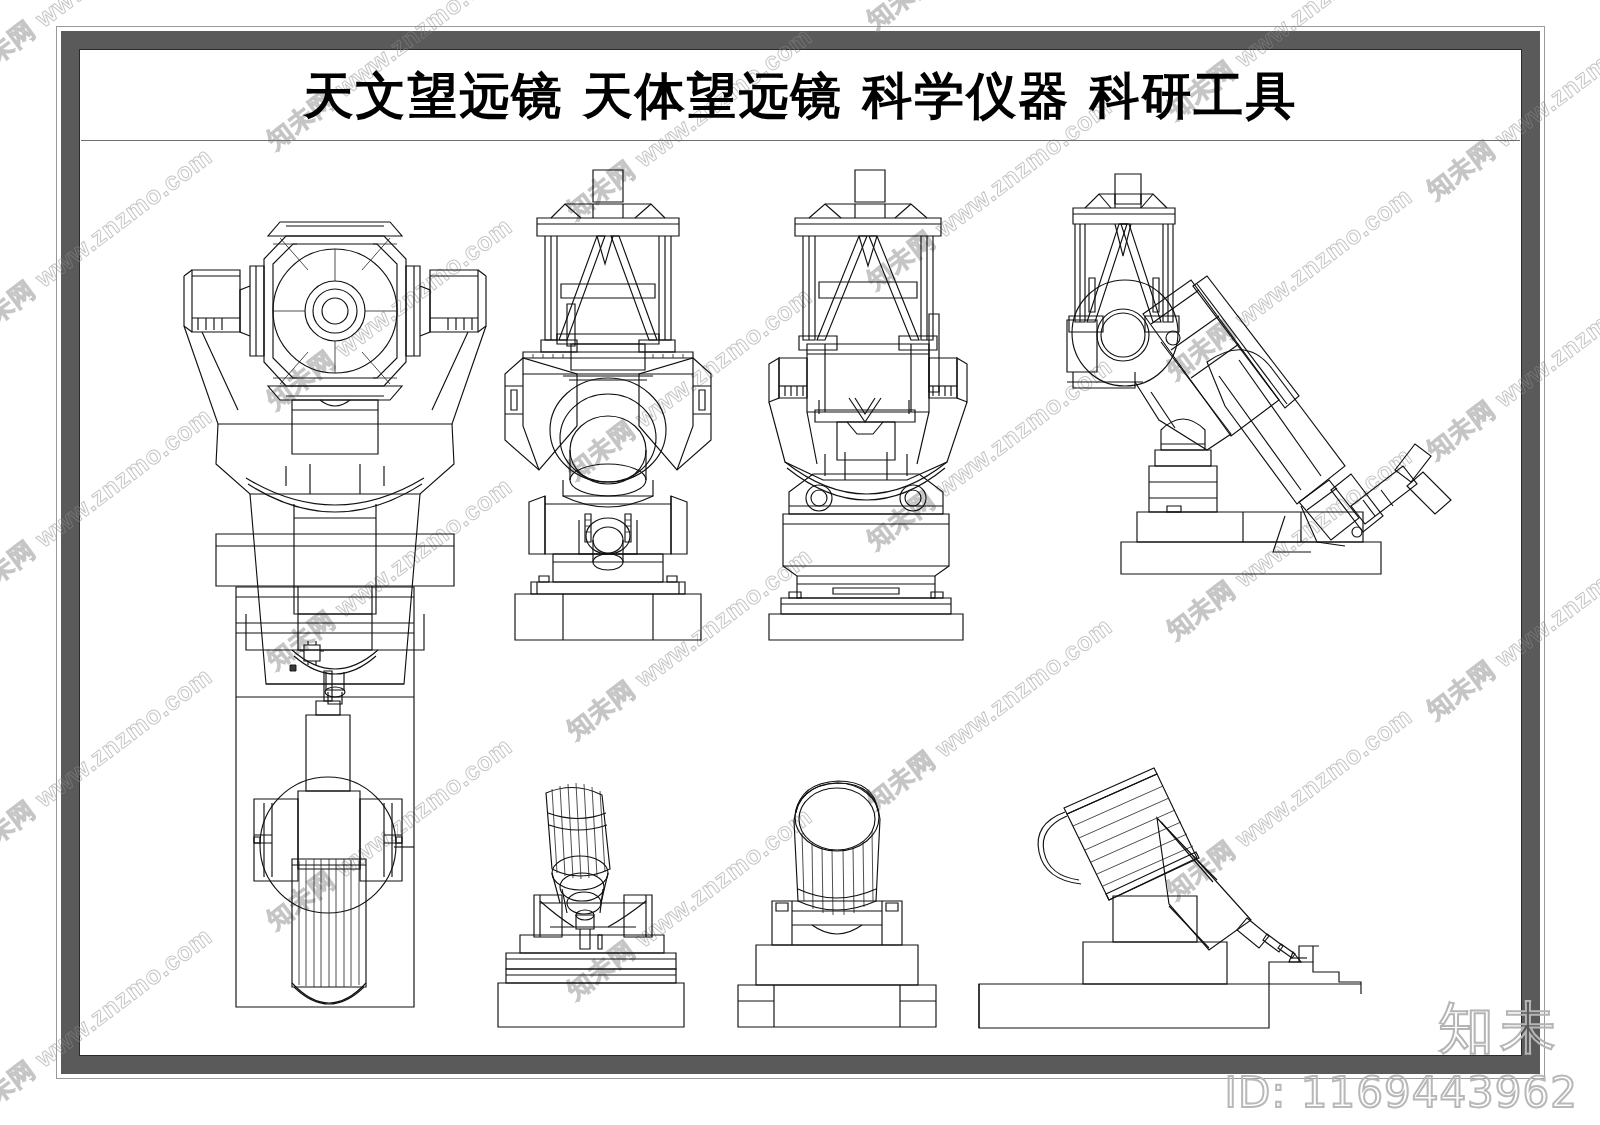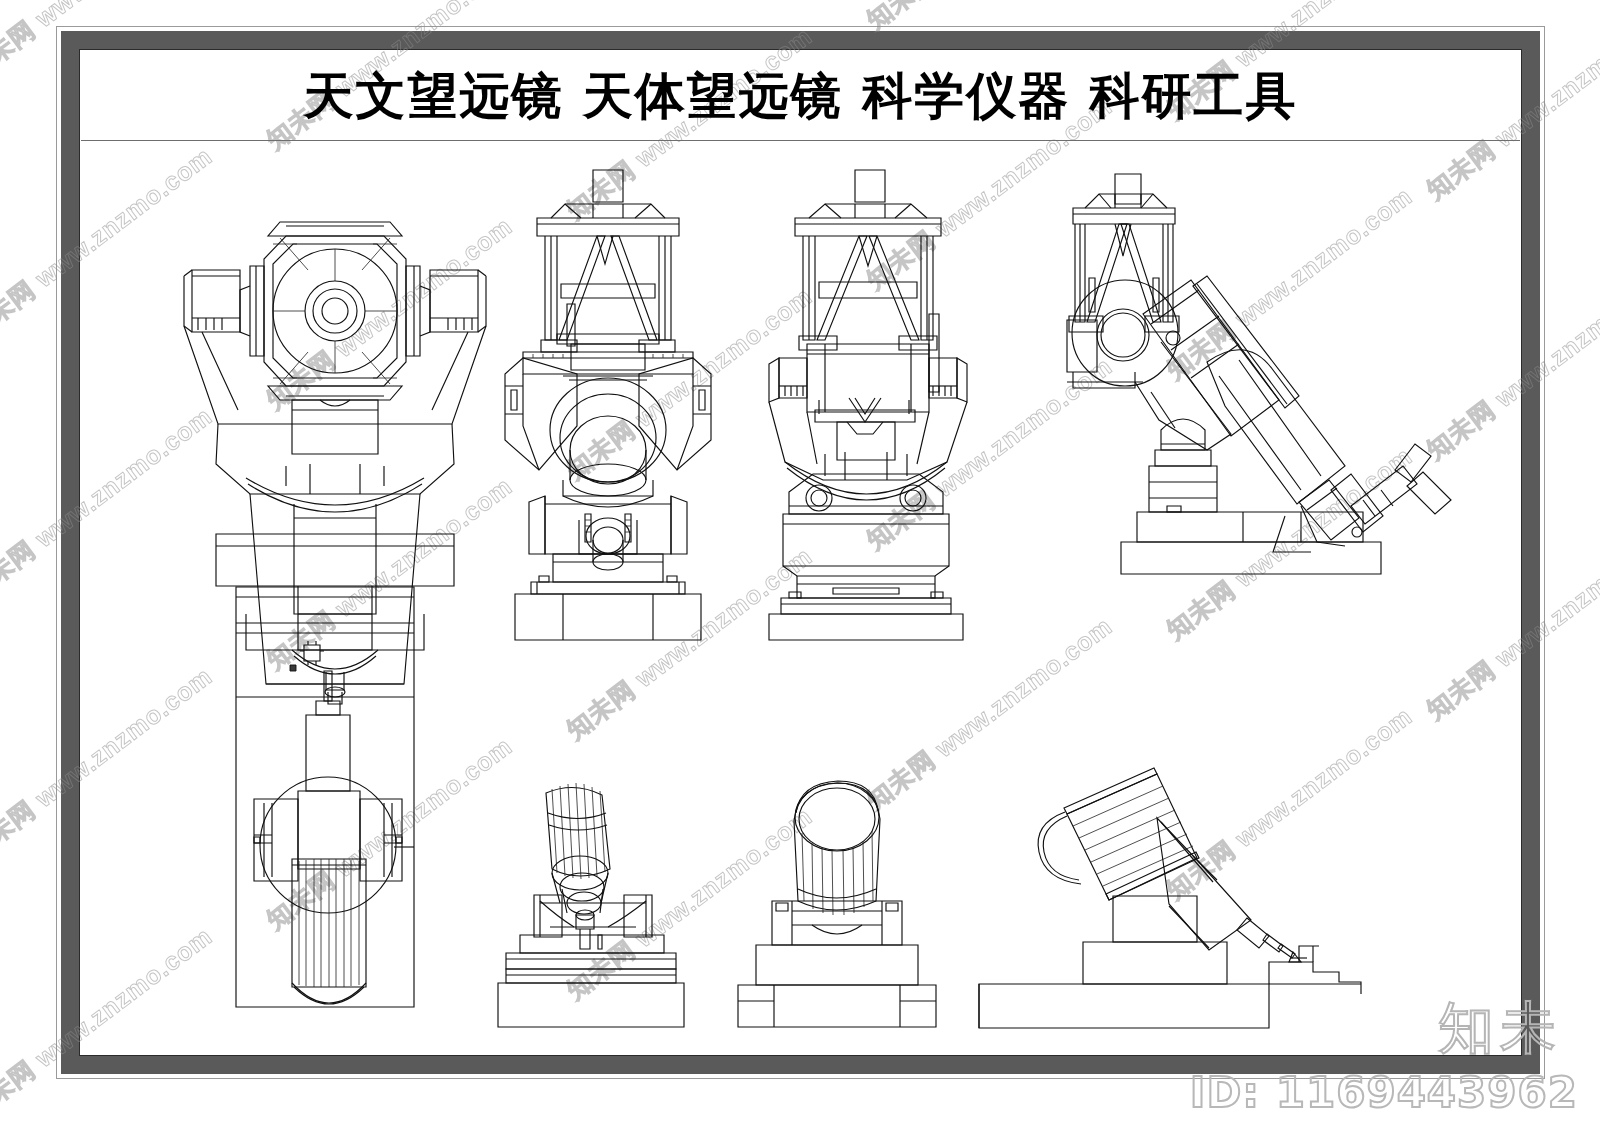--- a/index.html
+++ b/index.html
@@ -137,21 +137,21 @@
     font-family: "DejaVu Sans", "Liberation Sans", sans-serif;
     letter-spacing: 6px;
     z-index: 9;
     line-height: 1;
   }
   #brand-id {
     position: absolute;
     right: 22px;
     top: 1072px;
     font-size: 42px;
-    font-weight: bold;
+    font-weight: normal;
     color: transparent;
     -webkit-text-stroke: 2px #b8b8b8;
     font-family: "DejaVu Sans", "Liberation Sans", sans-serif;
     letter-spacing: 1px;
     z-index: 9;
     line-height: 1;
   }
 </style>
 </head>
 <body>

